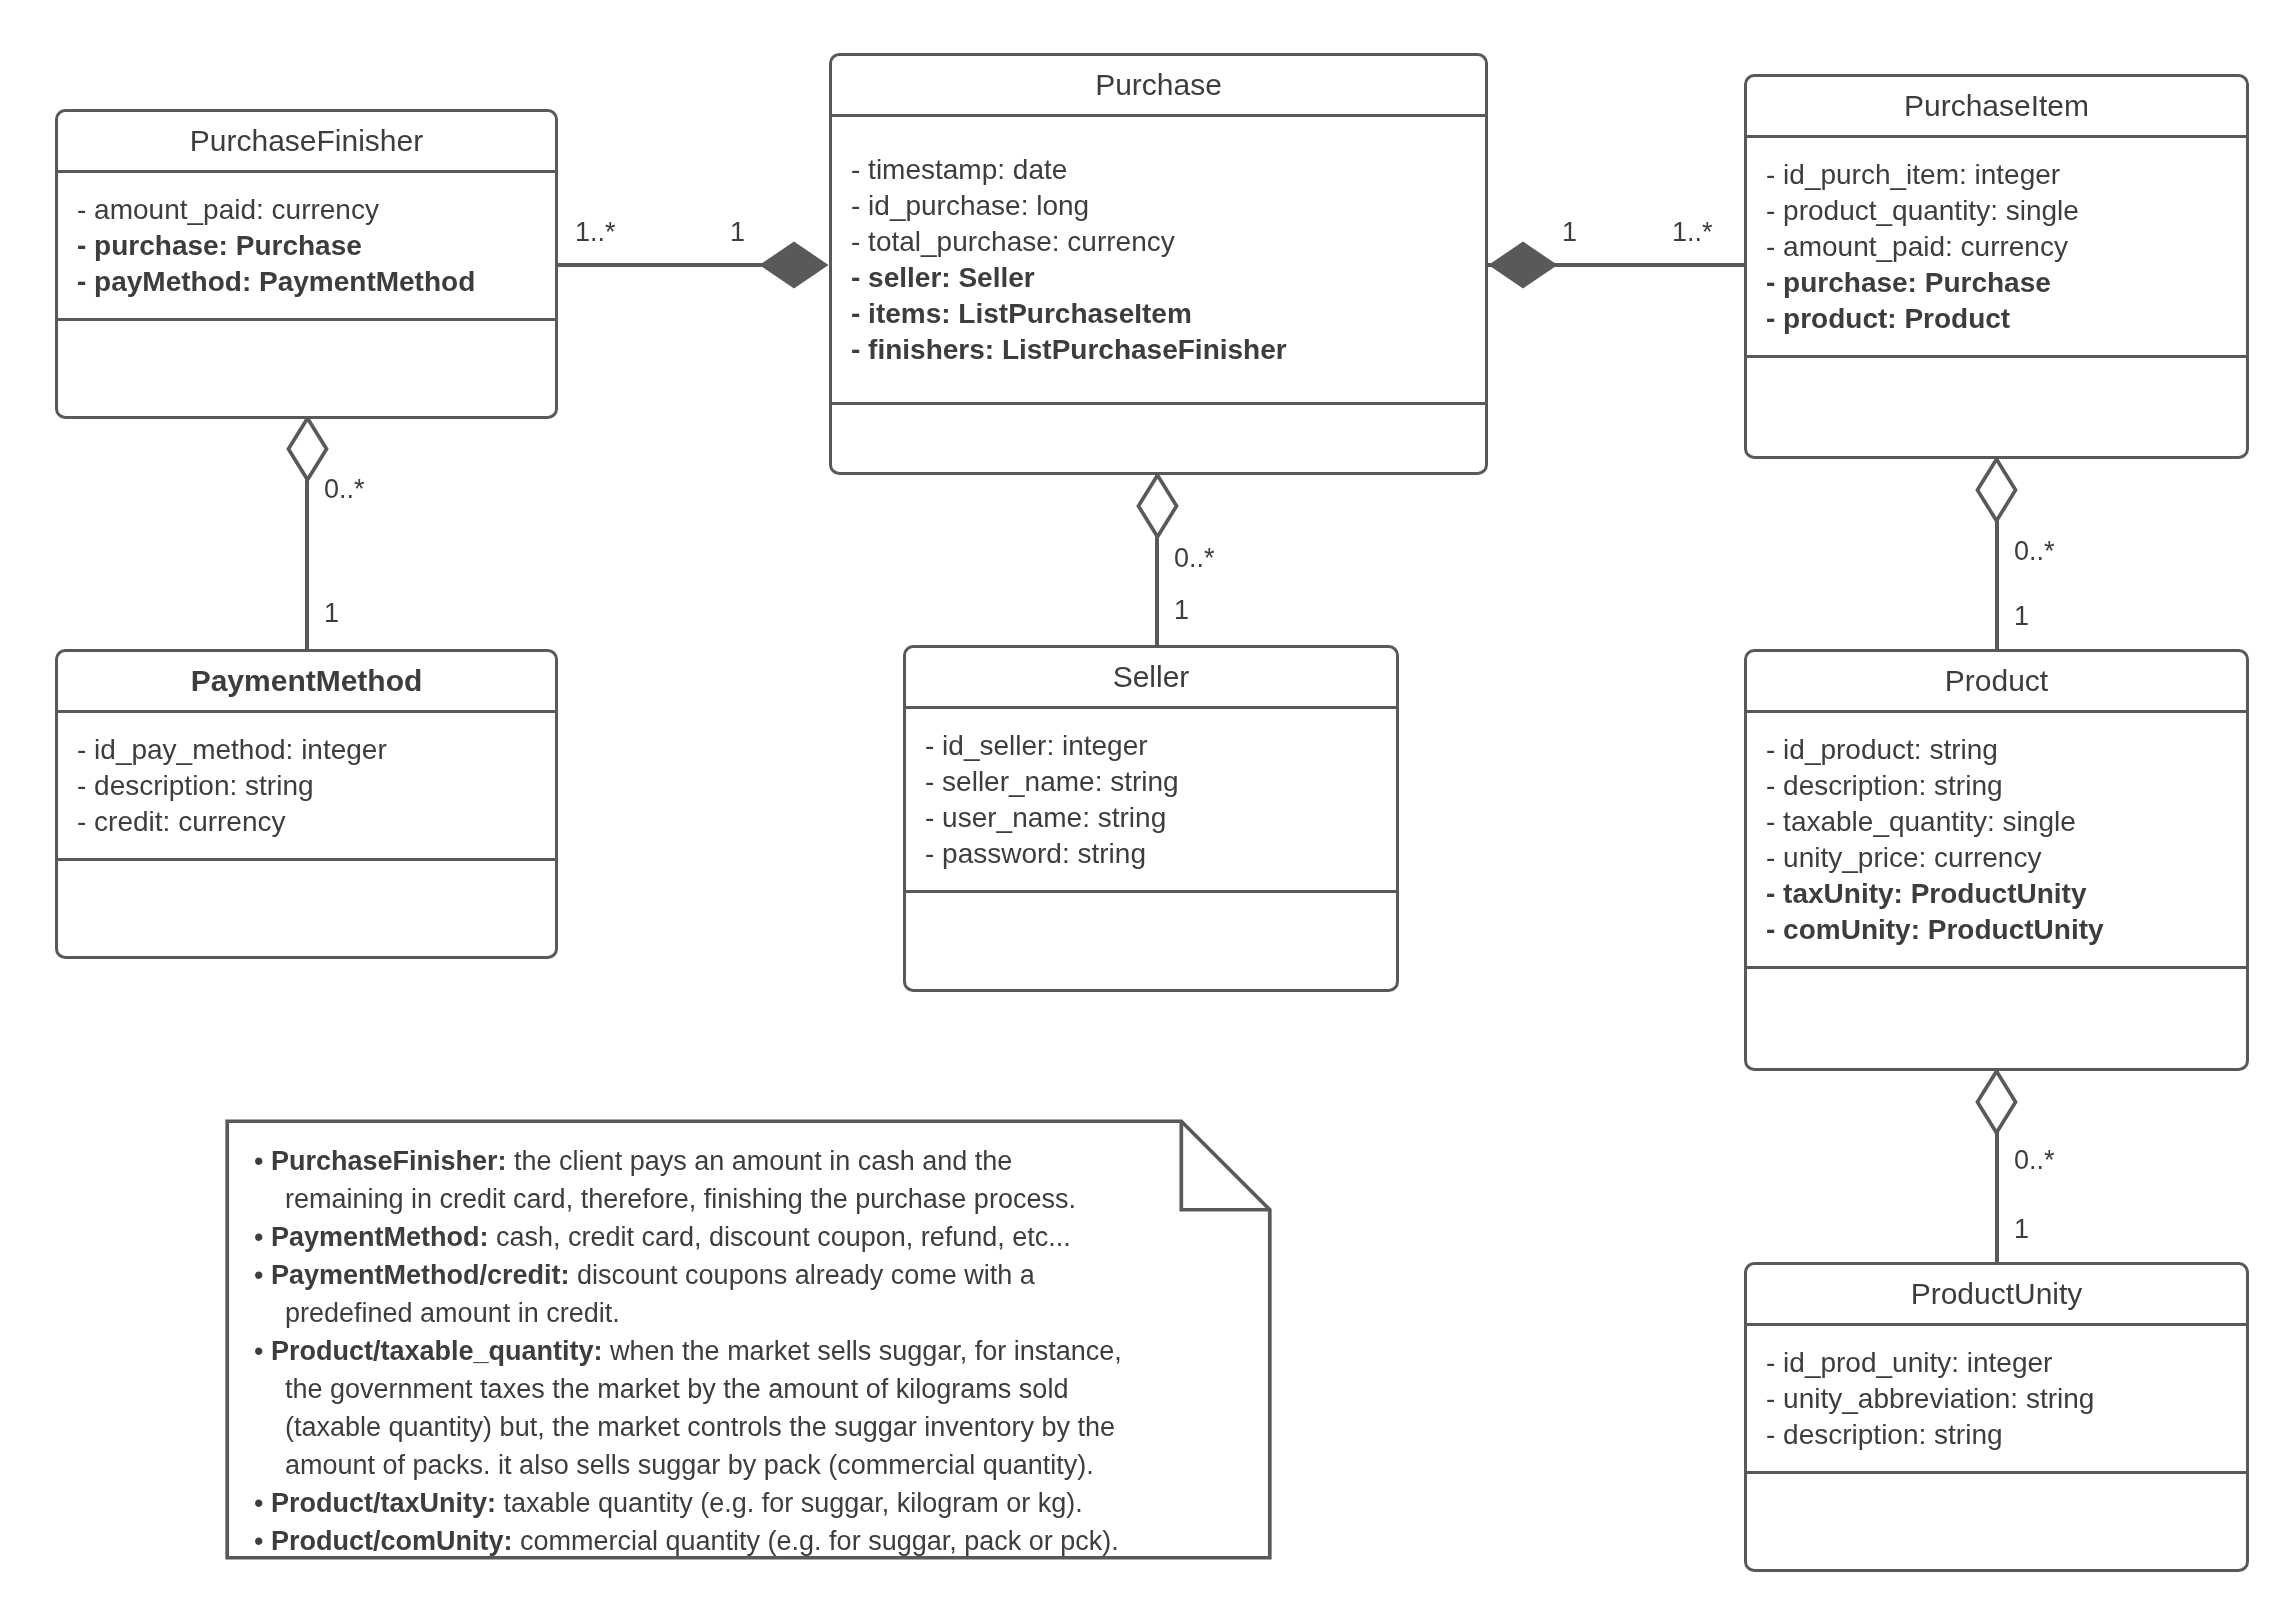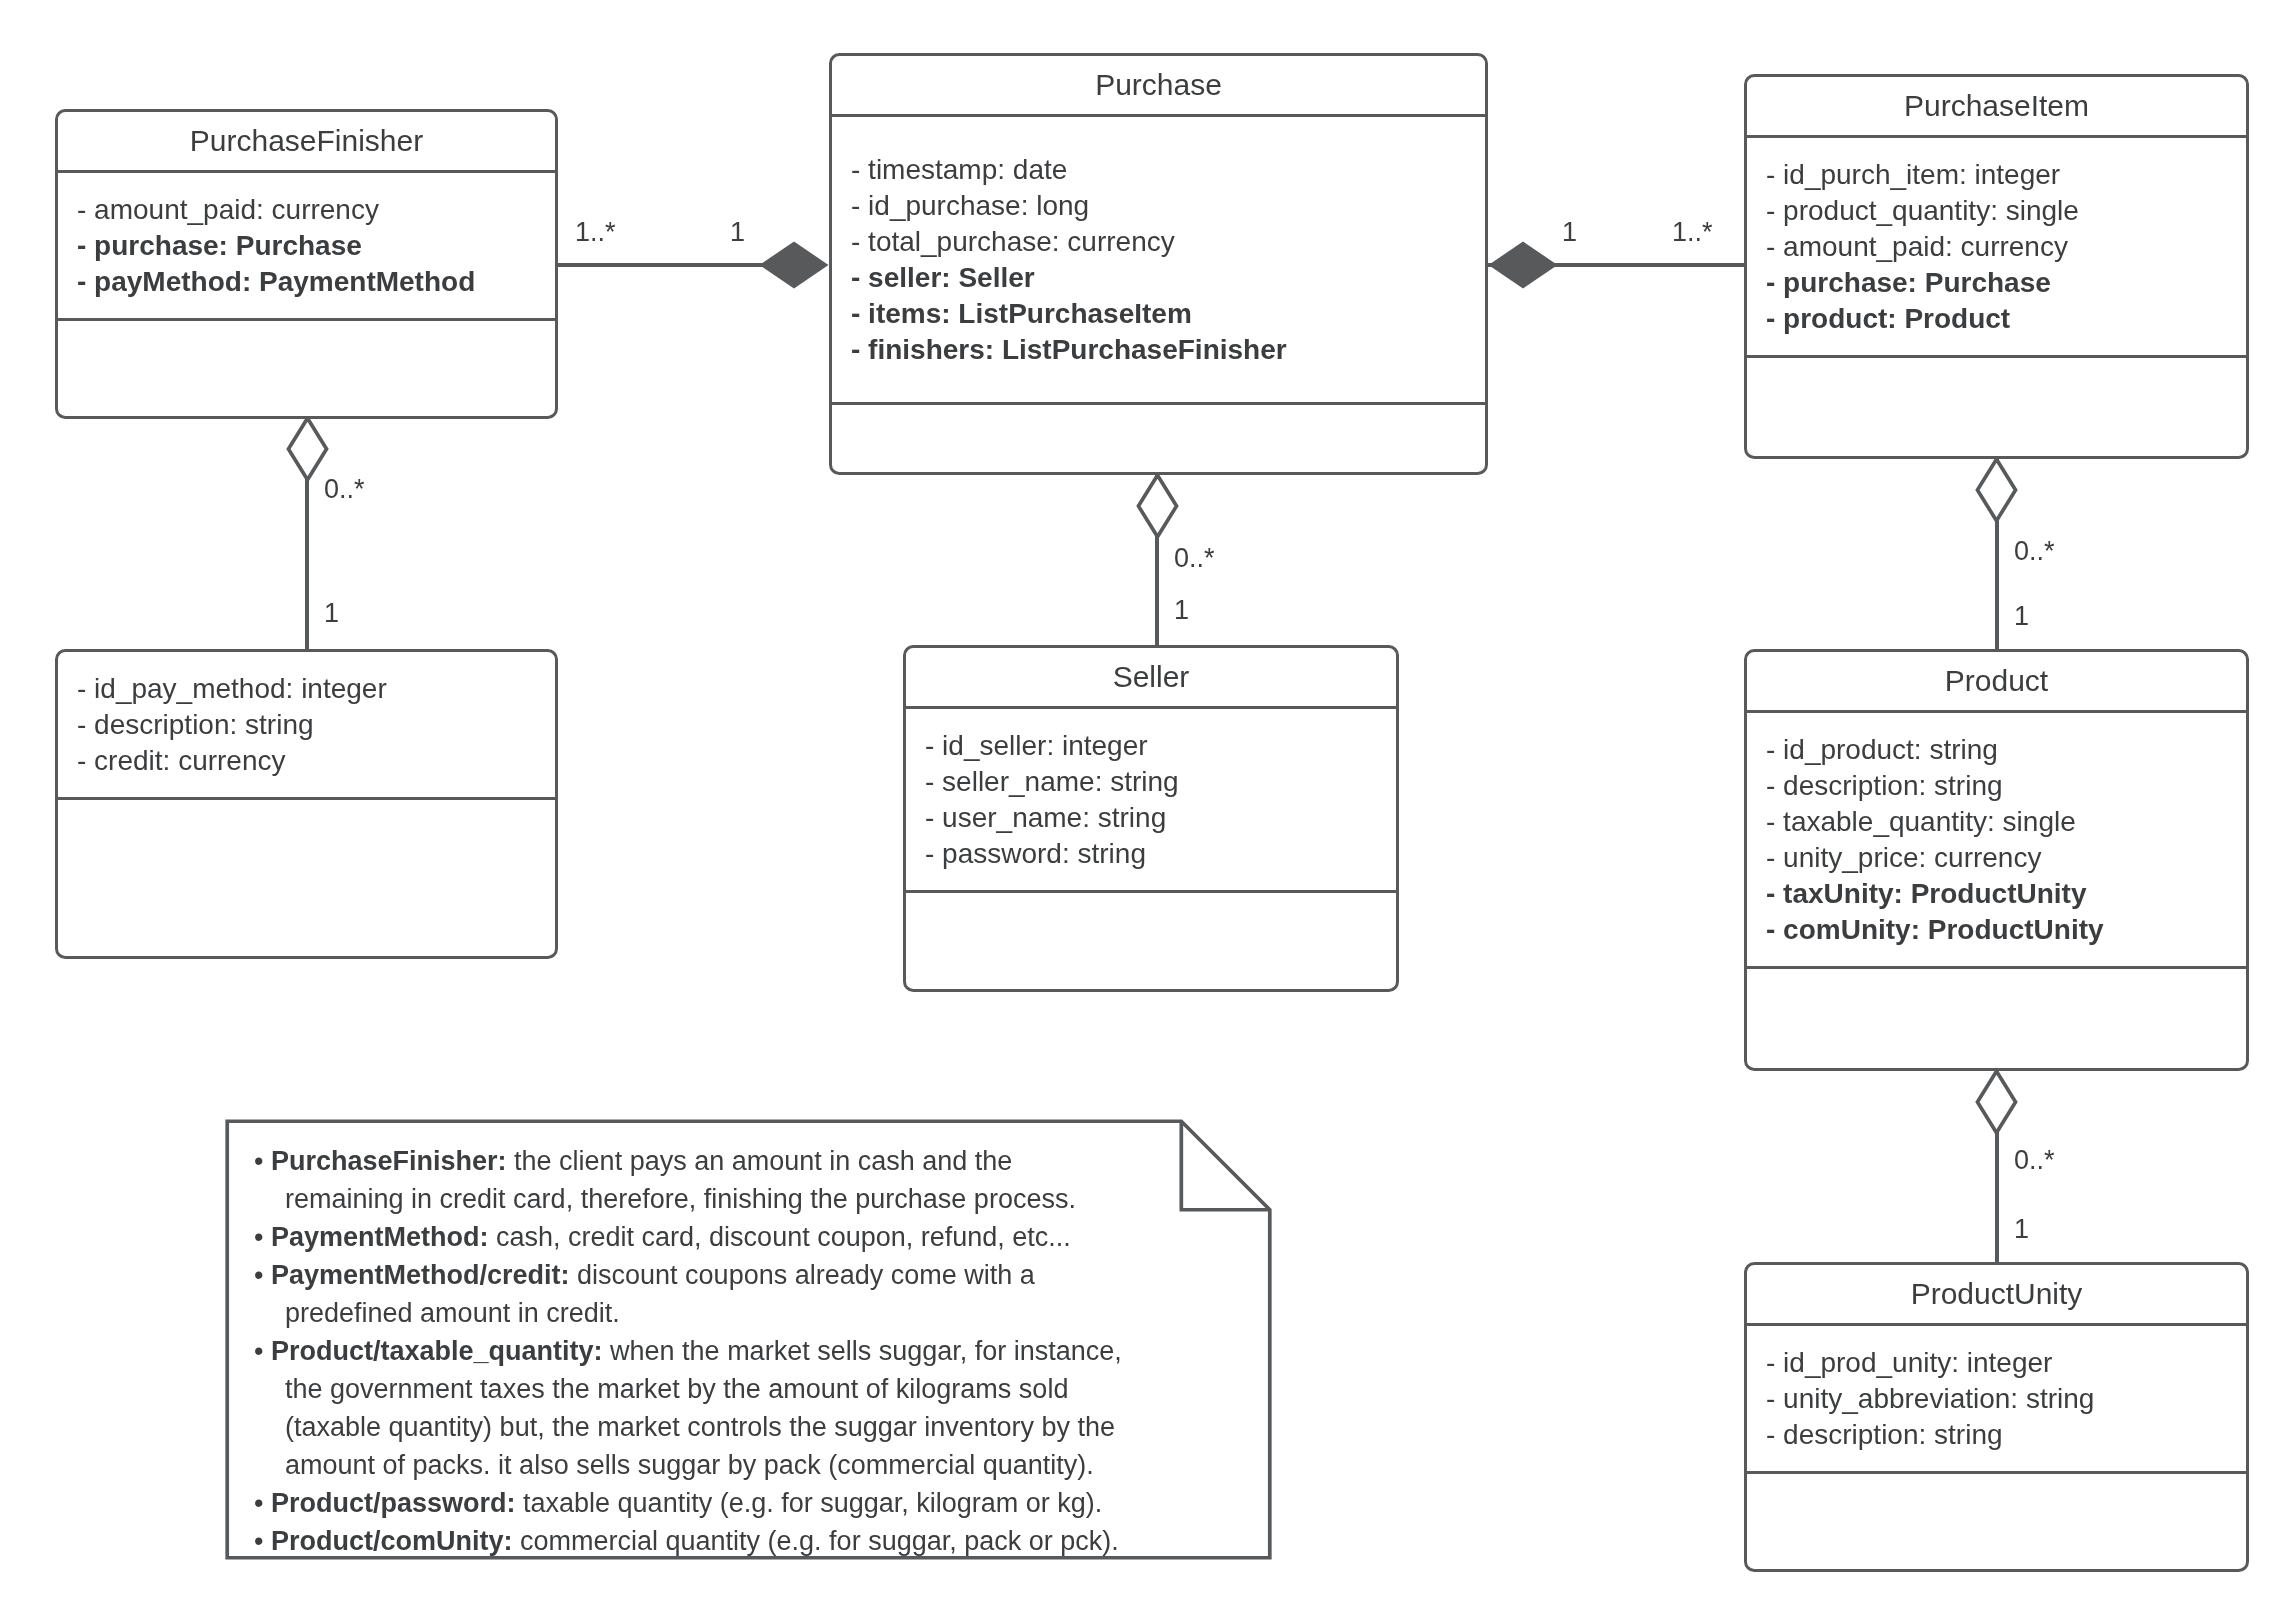--- a/index.html
+++ b/index.html
@@ -105,20 +105,21 @@
       <div class="attr">- id_purch_item: integer</div>
       <div class="attr">- product_quantity: single</div>
       <div class="attr">- amount_paid: currency</div>
       <div class="attr b">- purchase: Purchase</div>
       <div class="attr b">- product: Product</div>
     </div>
     <div class="uml-ops"></div>
   </div>
 
   <div class="uml-class" style="left:55px;top:649px;width:503px;height:310px;">
+    <div class="uml-title bold-title">PaymentMethod</div>
     <div class="uml-attrs">
       <div class="attr">- id_pay_method: integer</div>
       <div class="attr">- description: string</div>
       <div class="attr">- credit: currency</div>
     </div>
     <div class="uml-ops"></div>
   </div>
 
   <div class="uml-class" style="left:903px;top:645px;width:496px;height:347px;">
     <div class="uml-title">Seller</div>
@@ -204,19 +205,19 @@
     <ul>
       <li><b>PurchaseFinisher:</b> <span>the client pays an amount in cash and the
 remaining in credit card, therefore, finishing the purchase process.</span></li>
       <li><b>PaymentMethod:</b> <span>cash, credit card, discount coupon, refund, etc...</span></li>
       <li><b>PaymentMethod/credit:</b> <span>discount coupons already come with a
 predefined amount in credit.</span></li>
       <li><b>Product/taxable_quantity:</b> <span>when the market sells suggar, for instance,
 the government taxes the market by the amount of kilograms sold
 (taxable quantity) but, the market controls the suggar inventory by the
 amount of packs. it also sells suggar by pack (commercial quantity).</span></li>
-      <li><b>Product/password:</b> <span>taxable quantity (e.g. for suggar, kilogram or kg).</span></li>
+      <li><b>Product/taxUnity:</b> <span>taxable quantity (e.g. for suggar, kilogram or kg).</span></li>
       <li><b>Product/comUnity:</b> <span>commercial quantity (e.g. for suggar, pack or pck).</span></li>
     </ul>
   </div>
 
 </div>
 
 
 </body></html>

